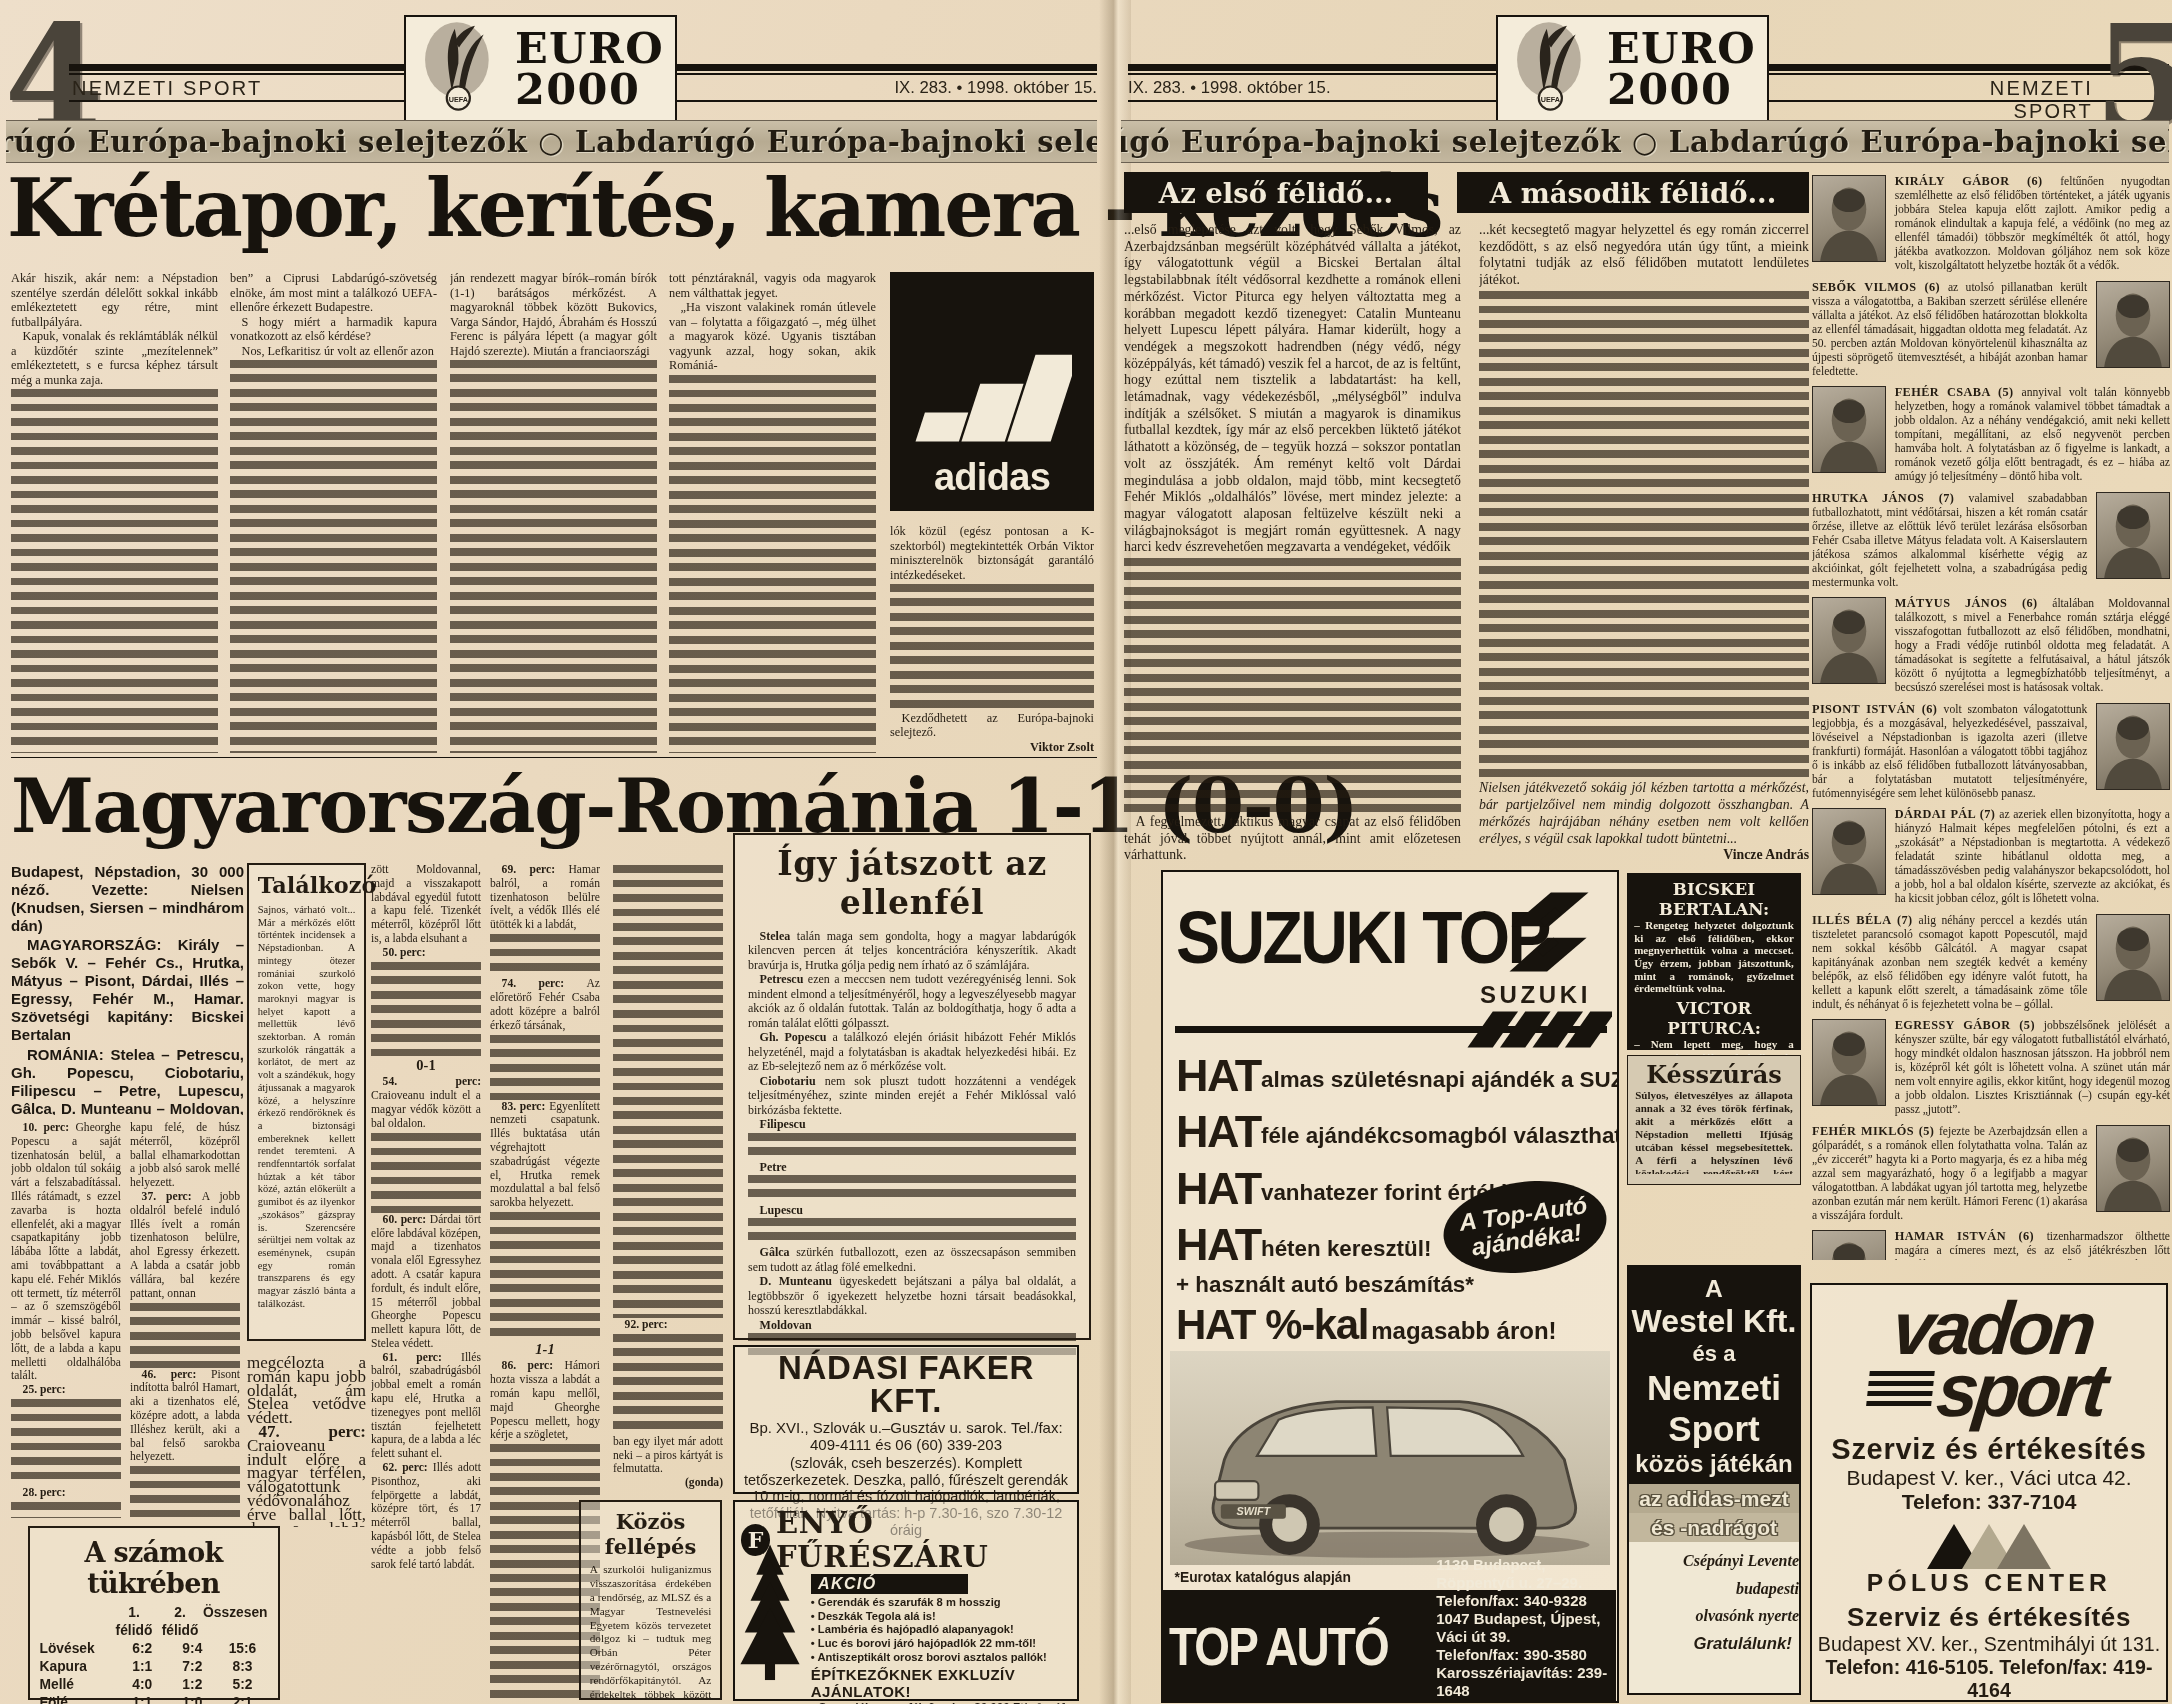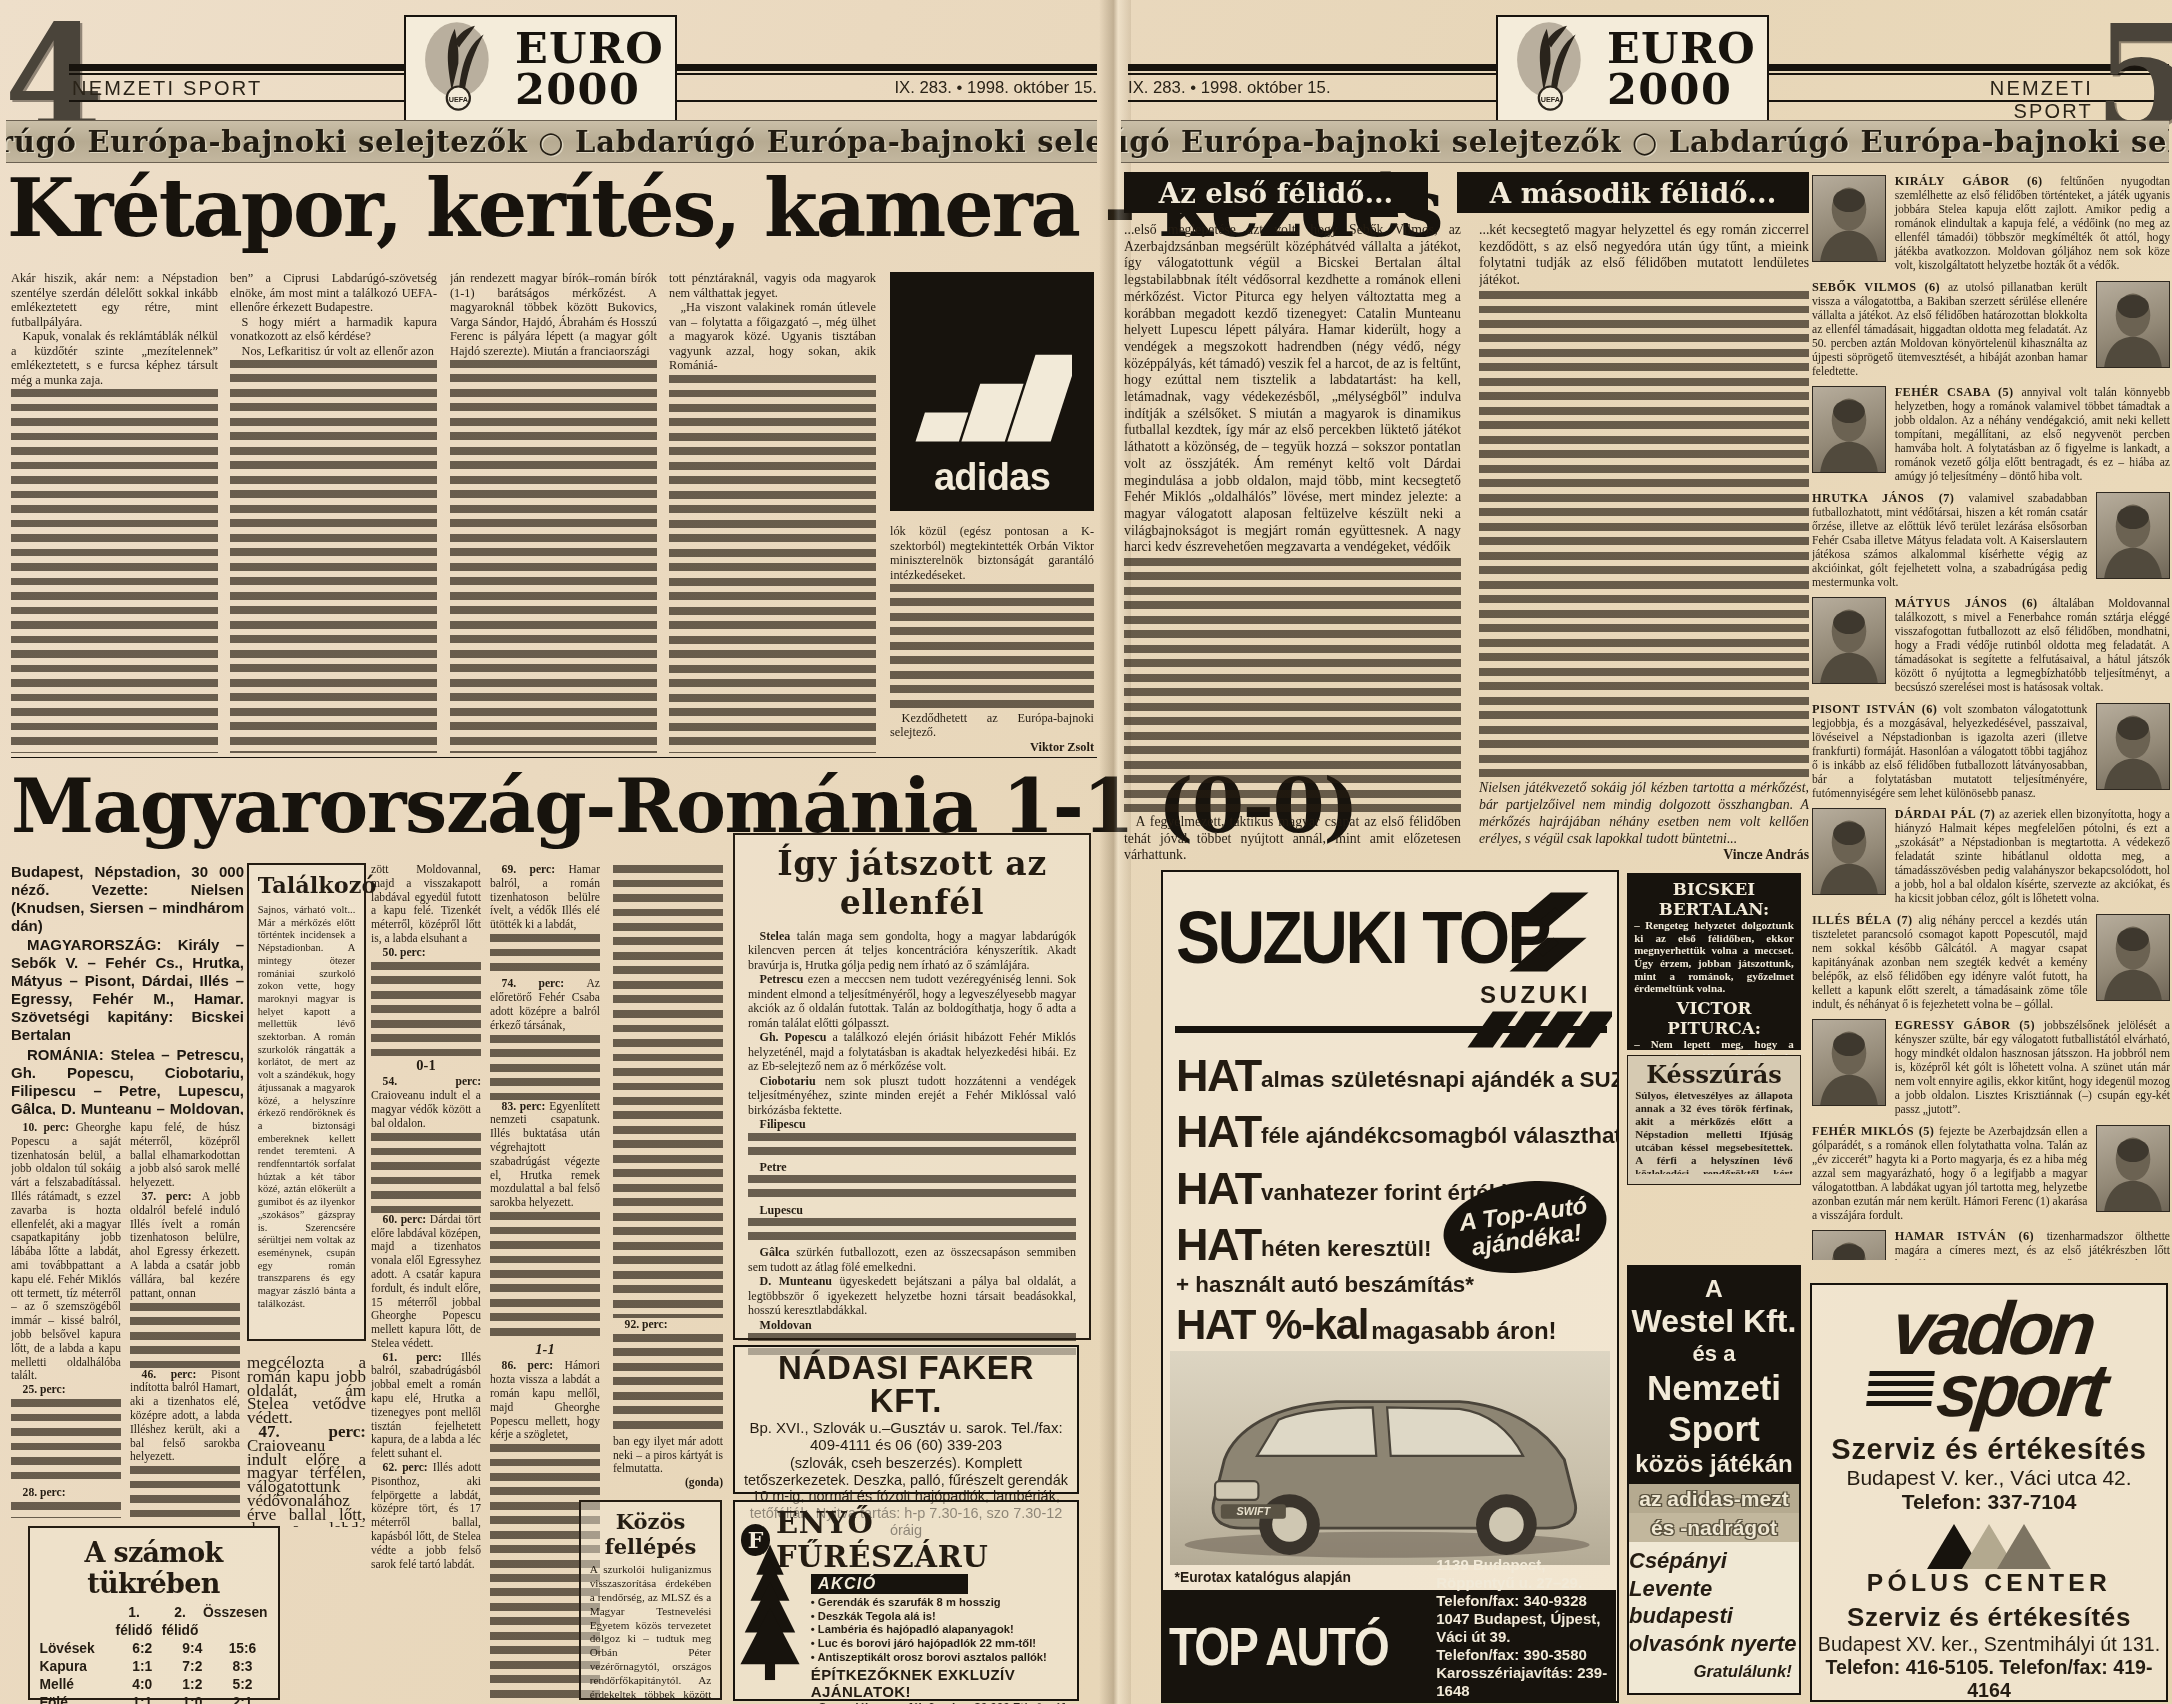--- a/index.html
+++ b/index.html
@@ -421,21 +421,21 @@
     <div id="westelTop" style="background:#17130d;color:#f2ead8;text-align:center;font-family:'Liberation Sans',sans-serif;font-weight:bold;padding:7.2px 0 5.8px 0;">
         <div style="font-size: 24.6px; line-height: 1.18;">A</div>
         <div style="font-size: 32px; line-height: 1.18;">Westel Kft.</div>
         <div style="font-size: 22px; line-height: 1.18;">és a</div>
         <div style="font-size: 35px; line-height: 1.18;">Nemzeti</div>
         <div style="font-size: 35px; line-height: 1.18;">Sport</div>
         <div style="font-size: 24px; line-height: 1.18;">közös játékán</div>
       </div>
     <div class="outlineTx" style="background:#b5aa90;text-align:center;font-family:'Liberation Sans',sans-serif;font-weight:bold;font-size:21px;line-height:29px;">az adidas-mezt</div>
     <div class="outlineTx" style="background:#c2b79d;text-align:center;font-family:'Liberation Sans',sans-serif;font-weight:bold;font-size:21px;line-height:29px;">és -nadrágot</div>
-    <div id="westelWinner" style="text-align:left;font-family:Liberation Sans, sans-serif;font-weight:bold;font-style:italic;font-size:22px;line-height:27.5px;padding-top:5.8px;">
+    <div id="westelWinner" style="text-align:right;font-family:Liberation Serif, serif;font-weight:bold;font-style:italic;font-size:16px;line-height:27.5px;padding-top:5.8px;">
         <div>Csépányi Levente</div>
         <div>budapesti</div>
         <div>olvasónk nyerte</div>
       </div>
     <div style="text-align:right;font-family:'Liberation Sans',sans-serif;font-weight:bold;font-style:italic;font-size:16.7px;padding:4.3px 7.2px 0 0;">Gratulálunk!</div>
   </div>
 
   <div class="abs" style="left:1812px;top:174px;width:358px;height:1086px;overflow:hidden;" id="ratingsCol">
       <div class="rent"><div class="photo ph-l" style="width: 72px; height: 85px;">
           <svg width="72" height="85" viewBox="0 0 100 118">

